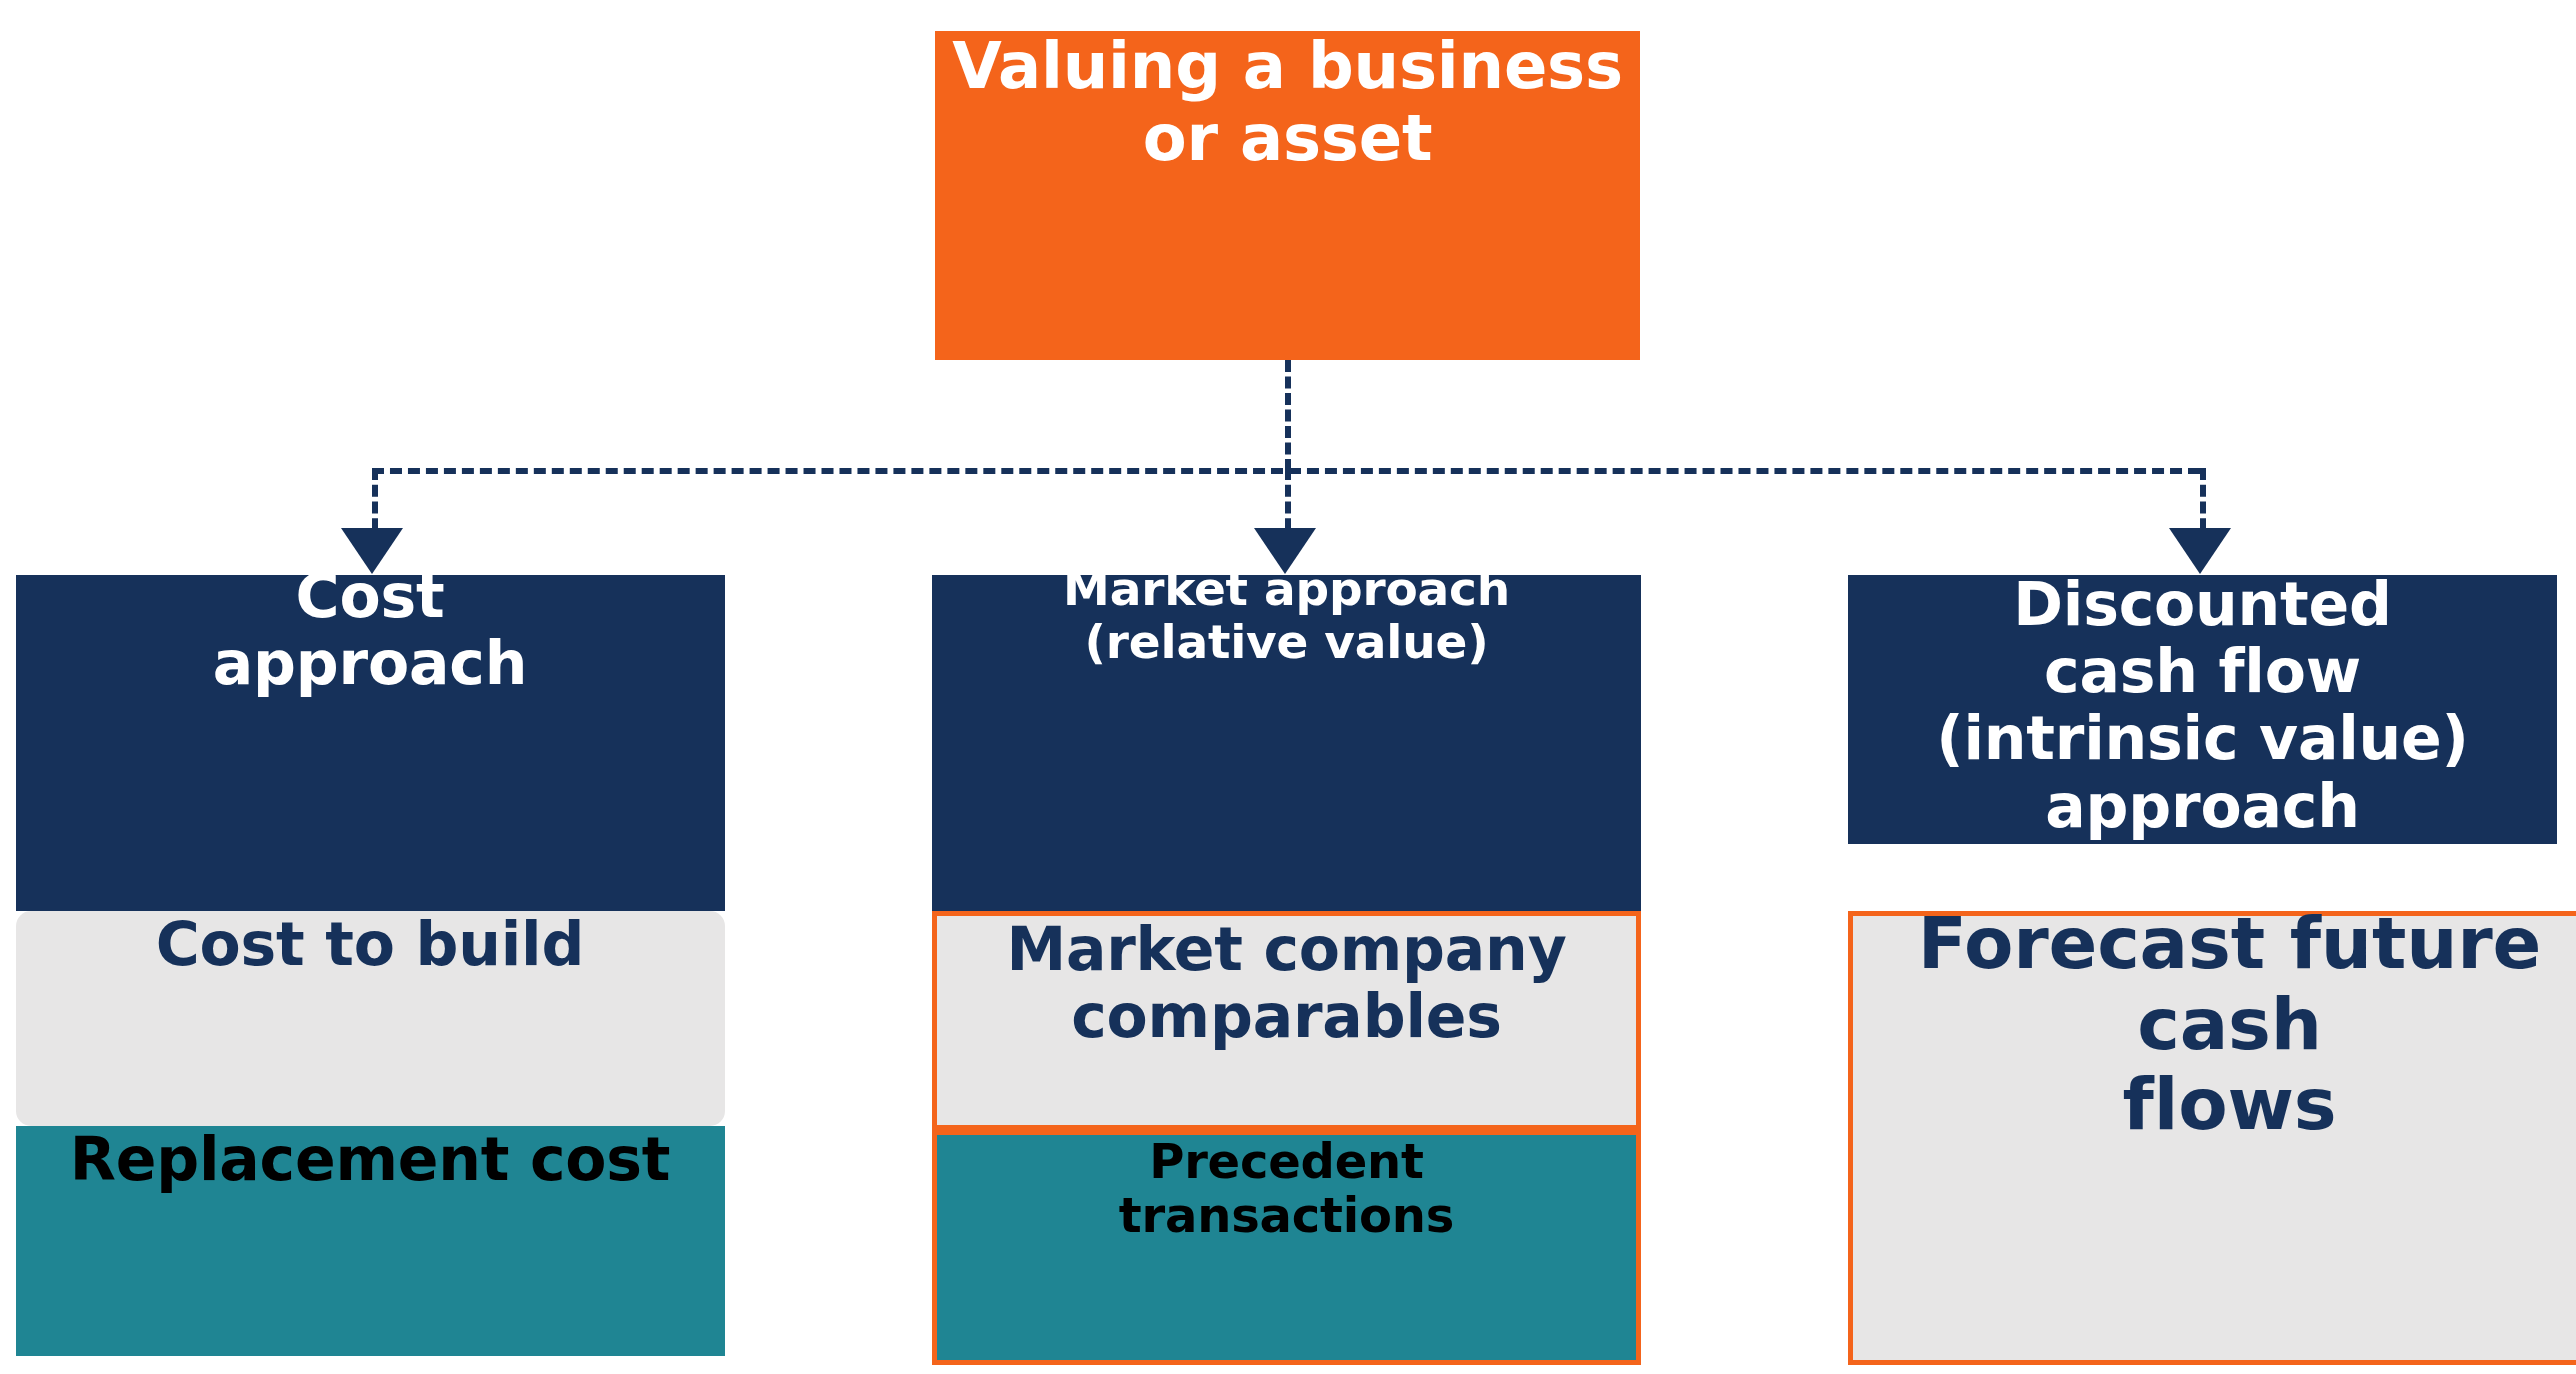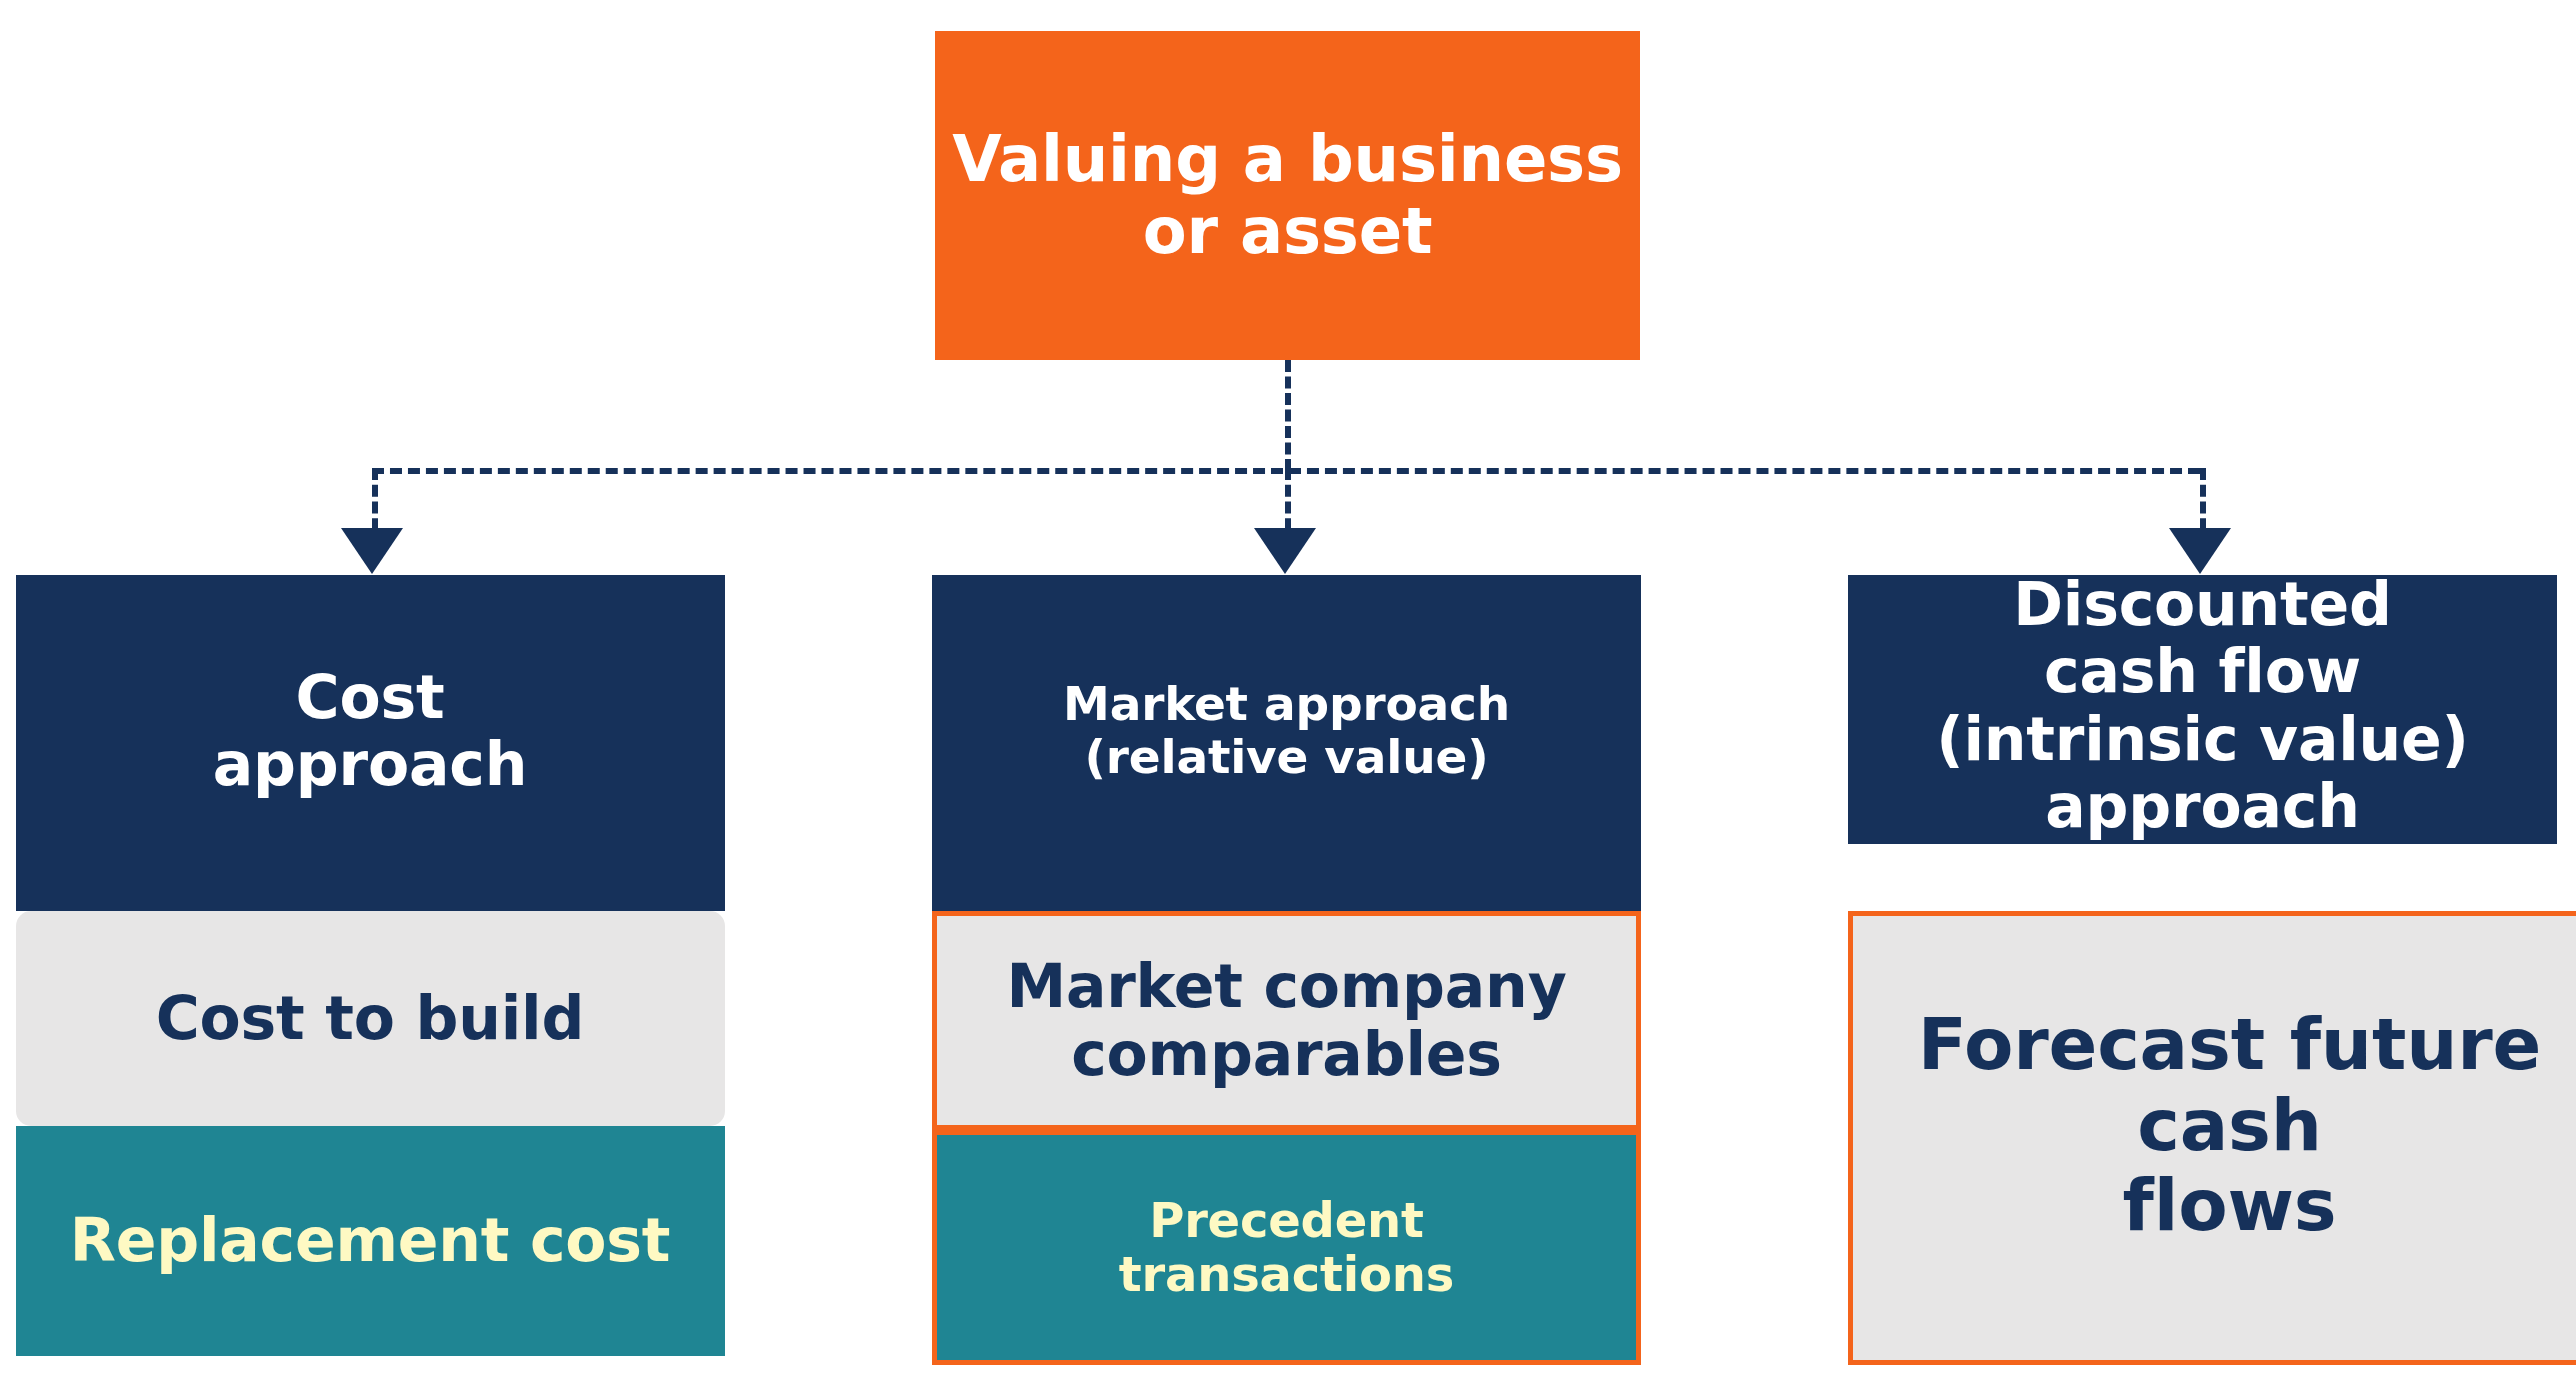--- a/index.html
+++ b/index.html
@@ -16,38 +16,38 @@
     height: 1374px;
     background: #ffffff;
     overflow: hidden;
   }
 
   
   .box {
     position: absolute;
     box-sizing: border-box;
     display: flex;
-    align-items: center;
+    align-items: flex-start;
     justify-content: center;
     text-align: center;
     font-weight: bold;
     line-height: 1.12;
     letter-spacing: -0.2px;
   }
   .box .txt {
     display: block;
     white-space: pre-line;
     padding: 0 9.7px;
   }
 
   
   .navy   { background: #16315a; color: #ffffff; }
   .orange { background: #f4641b; color: #ffffff; }
   .grey   { background: #e7e6e6; color: #16315a; }
-  .teal   { background: #1f8593; color: #fef9c3; }
+  .teal   { background: #1f8593; color: #000000; }
   .outlined { border: 5.8px solid #f4641b; }
 
   
   #root-box {
     left: 935px;
     top: 31px;
     width: 705px;
     height: 329px;
     font-size: 64px;
   }

